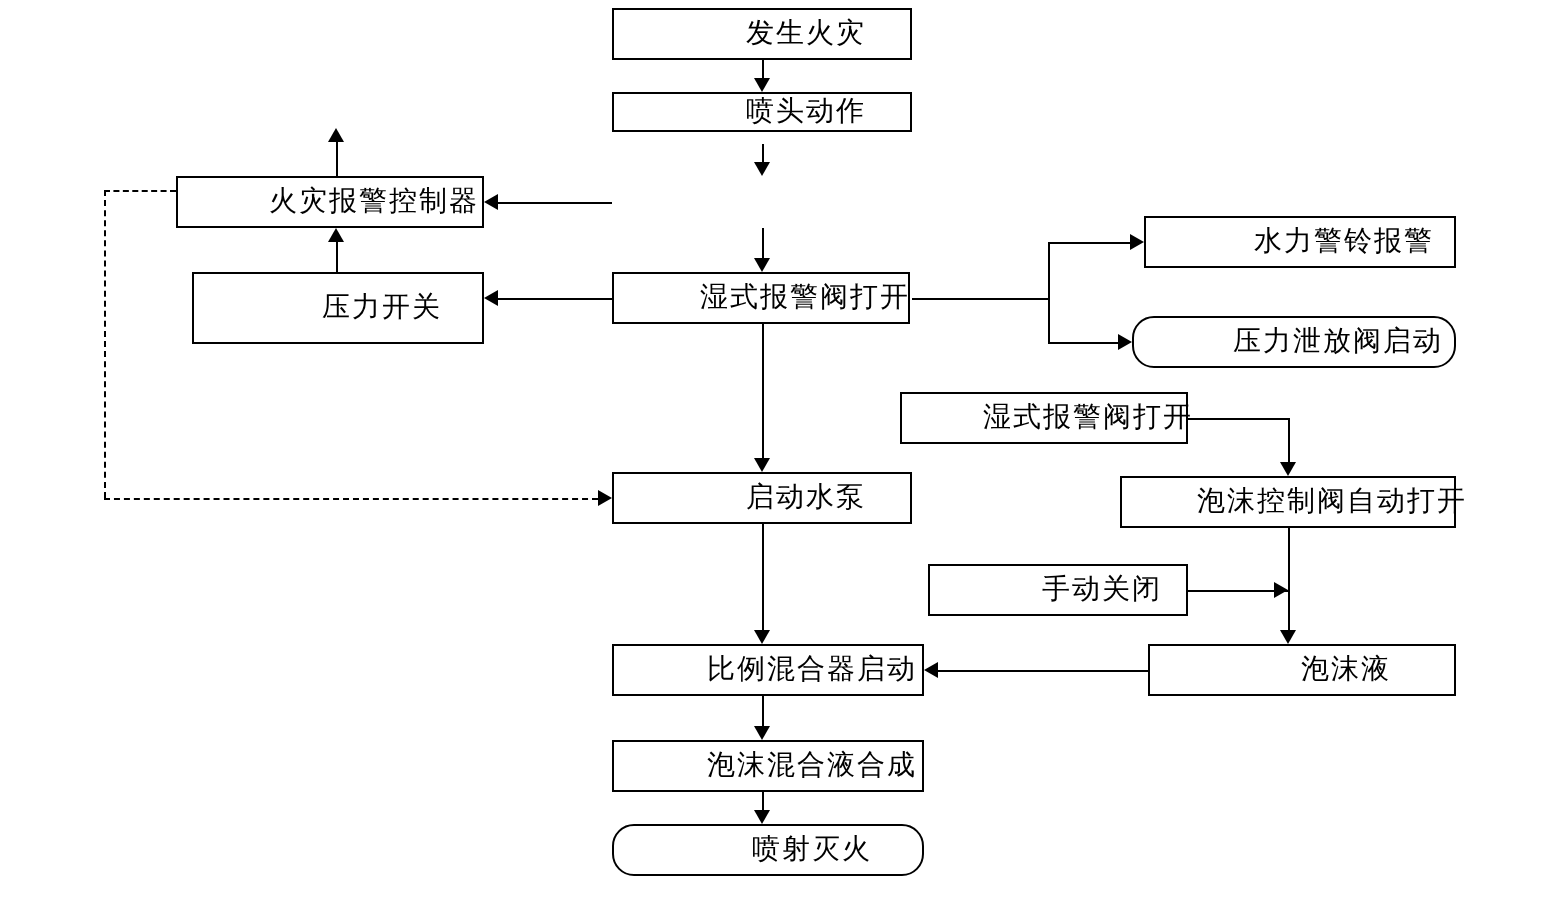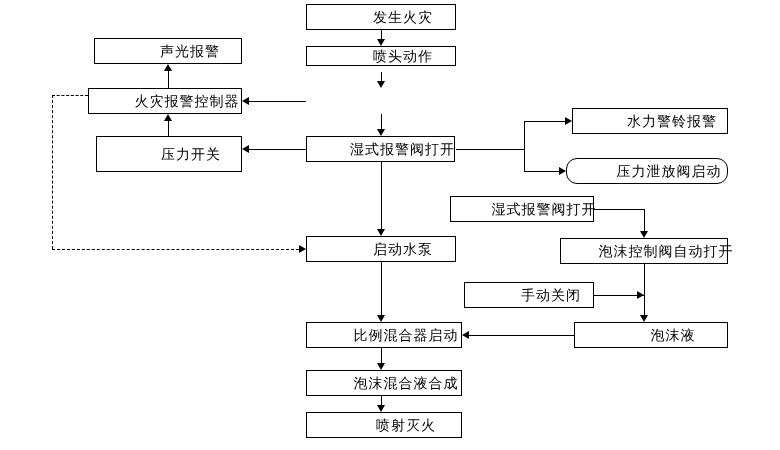--- a/index.html
+++ b/index.html
@@ -76,23 +76,20 @@
 <body>
 
 <div id="canvas">
 
   <div class="node" style="left:306px;top:4px;width:150px;height:26px;">
       <span>发生火灾</span>
     </div>
   <div class="node" style="left:306px;top:46px;width:150px;height:20px;justify-content:center;">
       <span>喷头动作</span>
     </div>
-  <div class="node" style="left:94px;top:38px;width:148px;height:26px;">
-      <span>声光报警</span>
-    </div>
   <div class="node" style="left:88px;top:88px;width:154px;height:26px;">
       <span>火灾报警控制器</span>
     </div>
   <div class="node" style="left:306px;top:136px;width:149px;height:26px;">
       <span>湿式报警阀打开</span>
     </div>
   <div class="node" style="left:96px;top:136px;width:146px;height:36px;">
       <span>压力开关</span>
     </div>
   <div class="node" style="left:572px;top:108px;width:156px;height:26px;">
@@ -115,21 +112,21 @@
     </div>
   <div class="node" style="left:574px;top:322px;width:154px;height:26px;">
       <span>泡沫液</span>
     </div>
   <div class="node" style="left:306px;top:322px;width:156px;height:26px;">
       <span>比例混合器启动</span>
     </div>
   <div class="node" style="left:306px;top:370px;width:156px;height:26px;">
       <span>泡沫混合液合成</span>
     </div>
-  <div class="node" style="left:306px;top:412px;width:156px;height:26px;">
+  <div class="node" style="left:306px;top:412px;width:156px;height:26px;border-radius:11px;">
       <span>喷射灭火</span>
     </div>
 
   <div class="edge v" style="left:381px;top:30px;height:9px;"></div>
   <div class="arrow down" style="left:377px;top:39px;"></div>
 
   <div class="edge v" style="left:381px;top:72px;height:9px;"></div>
   <div class="arrow down" style="left:377px;top:81px;"></div>
 
   <div class="edge h" style="left:249px;top:101px;width:57px;"></div>

